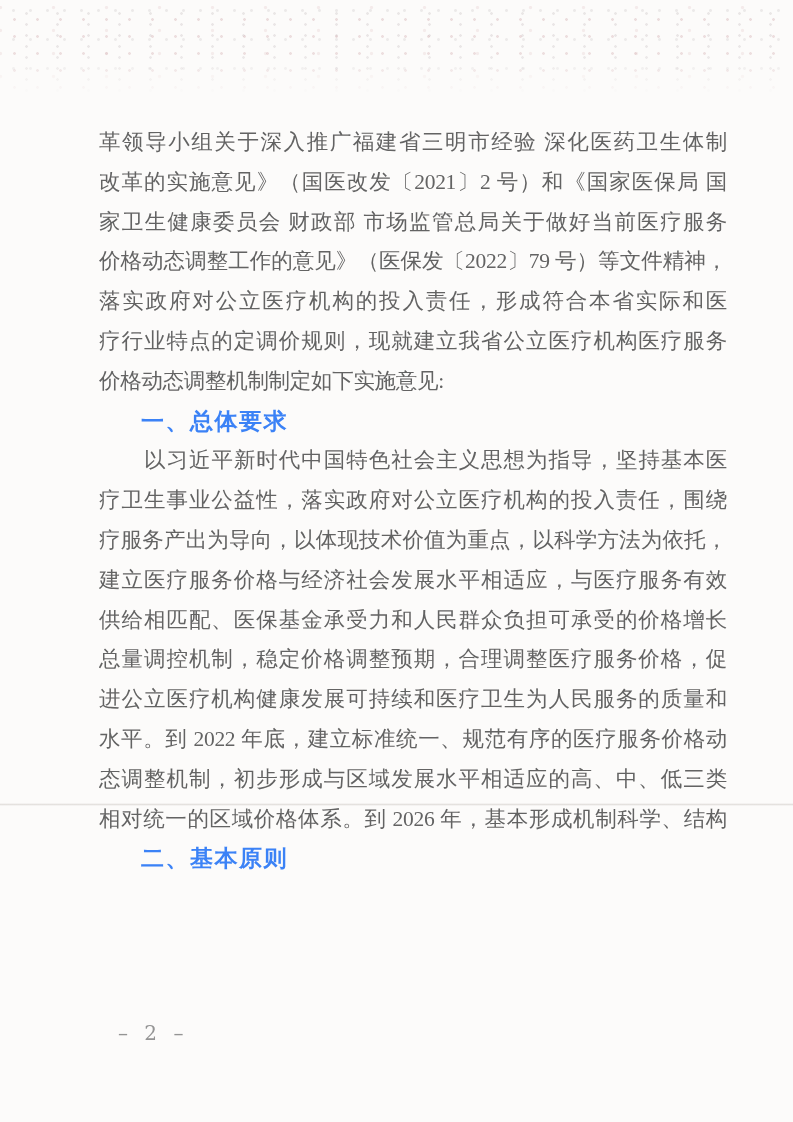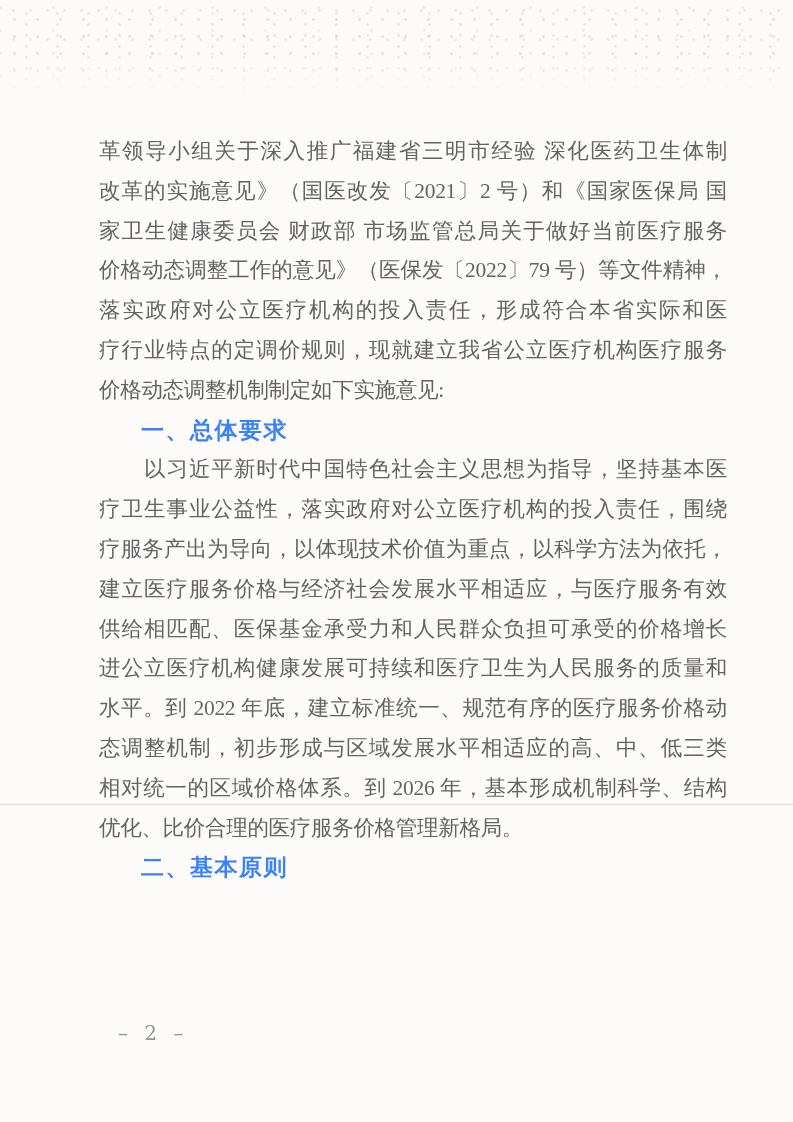--- a/index.html
+++ b/index.html
@@ -23,21 +23,21 @@
     background-position: 3px 5px, 11px 2px, 27px 13px, 5px 19px;
     -webkit-mask-image:linear-gradient(to bottom, rgba(0,0,0,.95) 0px, rgba(0,0,0,.85) 48px, transparent 90px);
     mask-image:linear-gradient(to bottom, rgba(0,0,0,.95) 0px, rgba(0,0,0,.85) 48px, transparent 90px);
   }
   
   .fold{
     position:absolute;top:803px;left:0;width:100%;height:3px;
     background:linear-gradient(180deg, rgba(190,183,178,0), rgba(190,183,178,.38), rgba(190,183,178,0));
   }
   .content{
-    position:absolute;left:99px;top:132px;width:628px;
+    position:absolute;left:99px;top:123px;width:628px;
   }
   .ln{
     height:39.8px;
     line-height:39.8px;
     font-size:21.5px;
     letter-spacing:-0.3px;
     color:#636363;
     text-align:justify;
     overflow:hidden;
   }
@@ -82,25 +82,25 @@
     </div>
 
     <div class="hd">一、总体要求</div>
 
     <div>
       <div class="ln j ind">以习近平新时代中国特色社会主义思想为指导，坚持基本医</div>
       <div class="ln j">疗卫生事业公益性，落实政府对公立医疗机构的投入责任，围绕</div>
       <div class="ln j">疗服务产出为导向，以体现技术价值为重点，以科学方法为依托，</div>
       <div class="ln j">建立医疗服务价格与经济社会发展水平相适应，与医疗服务有效</div>
       <div class="ln j">供给相匹配、医保基金承受力和人民群众负担可承受的价格增长</div>
+      <div class="ln j">总量调控机制，稳定价格调整预期，合理调整医疗服务价格，促</div>
       <div class="ln j">进公立医疗机构健康发展可持续和医疗卫生为人民服务的质量和</div>
       <div class="ln j">水平。到 2022 年底，建立标准统一、规范有序的医疗服务价格动</div>
       <div class="ln j">态调整机制，初步形成与区域发展水平相适应的高、中、低三类</div>
       <div class="ln j">相对统一的区域价格体系。到 2026 年，基本形成机制科学、结构</div>
-      <div class="ln">优化、比价合理的医疗服务价格管理新格局。</div>
     </div>
 
     <div class="hd">二、基本原则</div>
 
   </div>
 
   <div class="footer">– 2 –</div>
 
 </div>
 

